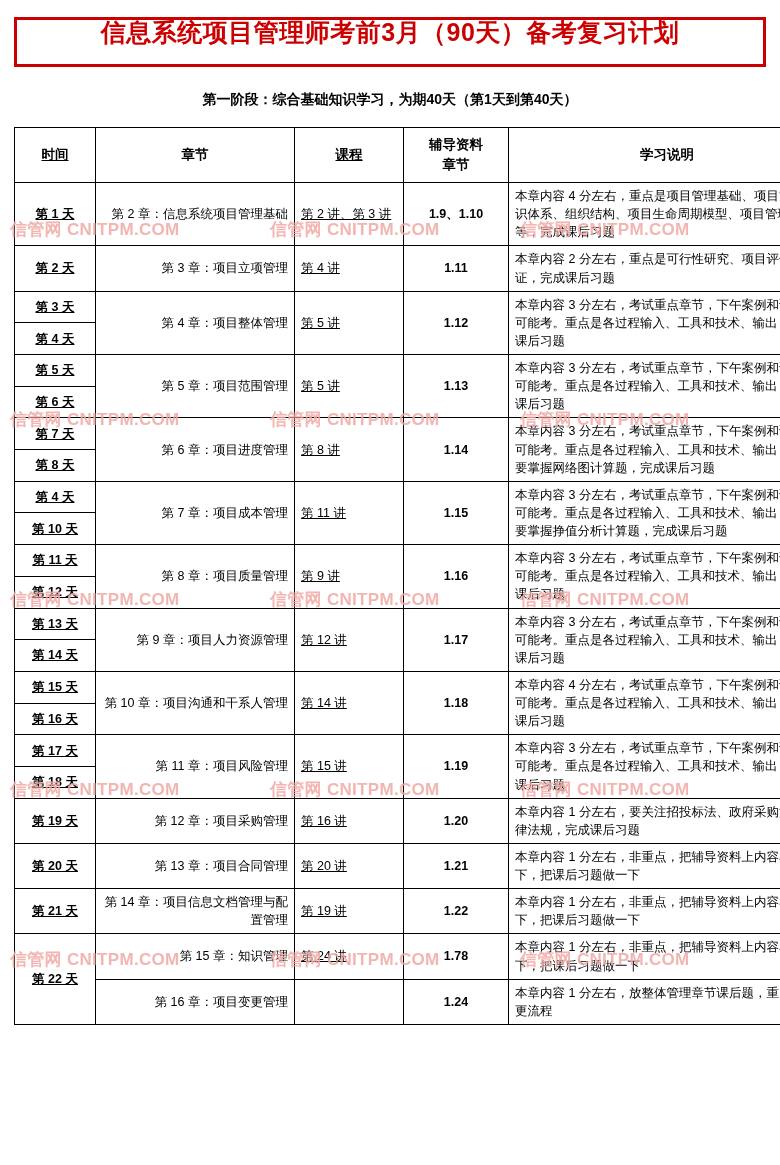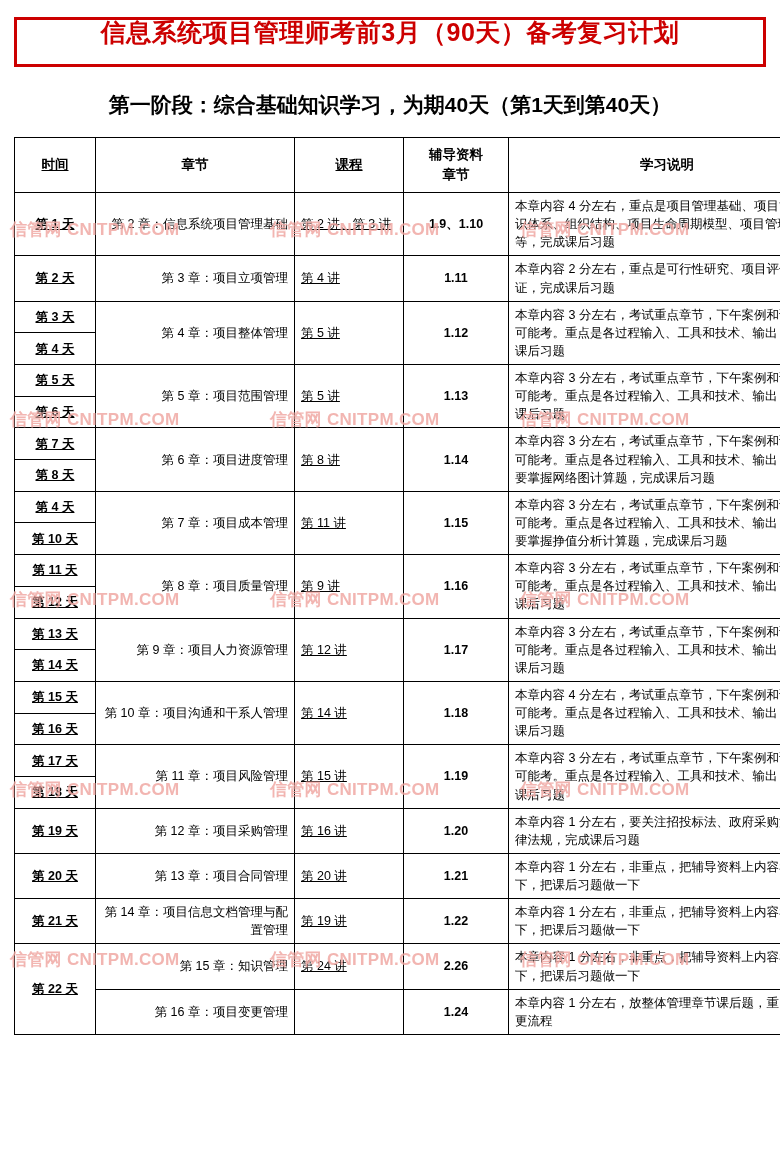--- a/index.html
+++ b/index.html
@@ -33,21 +33,21 @@
     font-size: 25px;
     font-weight: bold;
     color: #cc0000;
     letter-spacing: 0.5px;
     line-height: 1;
     white-space: nowrap;
   }
   
   .subtitle {
     text-align: center;
-    font-size: 21px;
+    font-size: 14px;
     font-weight: bold;
     color: #000;
     margin: 24px 0 18px 0;
   }
   
   table.plan {
     border-collapse: collapse;
     margin: 0 14px;
     width: 752px;
     table-layout: fixed;
@@ -256,21 +256,21 @@
         <td class="col-chap">第 14 章：项目信息文档管理与配置管理</td>
         <td class="col-course">第 19 讲</td>
         <td class="col-mat">1.22</td>
         <td class="col-desc desc-cell">本章内容 1 分左右，非重点，把辅导资料上内容看一下，把课后习题做一下</td>
       </tr>
 
       <tr>
         <td class="col-day day-cell" rowspan="2">第 22 天</td>
         <td class="col-chap">第 15 章：知识管理</td>
         <td class="col-course">第 24 讲</td>
-        <td class="col-mat">2.26</td>
+        <td class="col-mat">1.78</td>
         <td class="col-desc desc-cell">本章内容 1 分左右，非重点，把辅导资料上内容看一下，把课后习题做一下</td>
       </tr>
       <tr>
         <td class="col-chap">第 16 章：项目变更管理</td>
         <td class="col-course"></td>
         <td class="col-mat">1.24</td>
         <td class="col-desc desc-cell">本章内容 1 分左右，放整体管理章节课后题，重点是变更流程</td>
       </tr>
     </tbody>
   </table>

